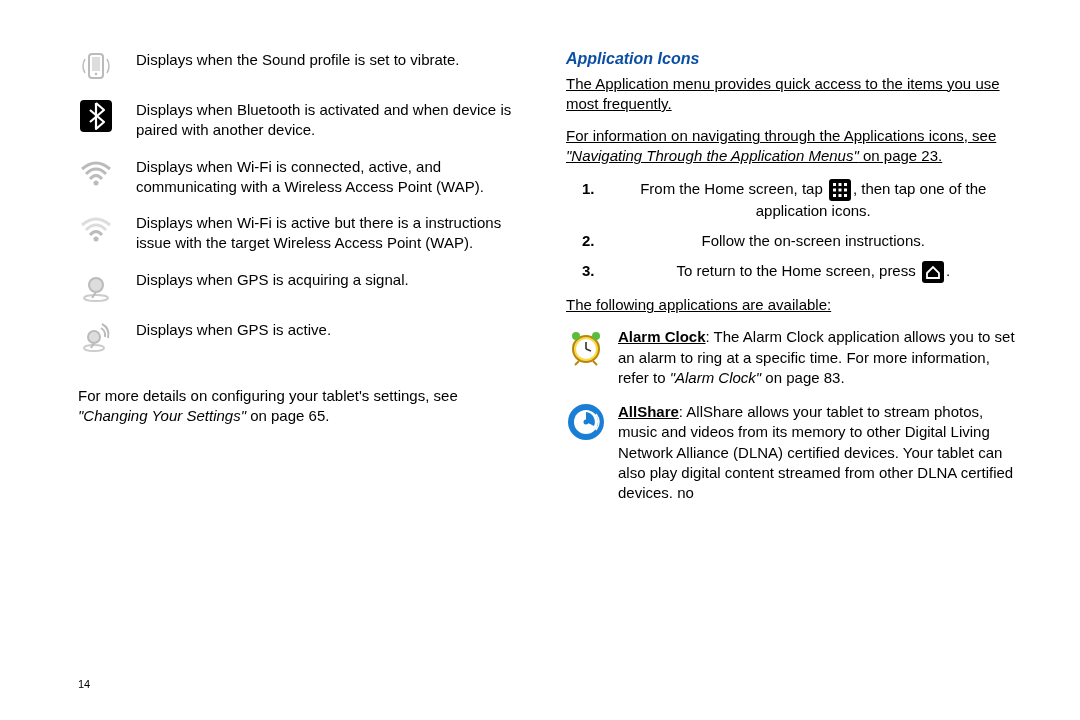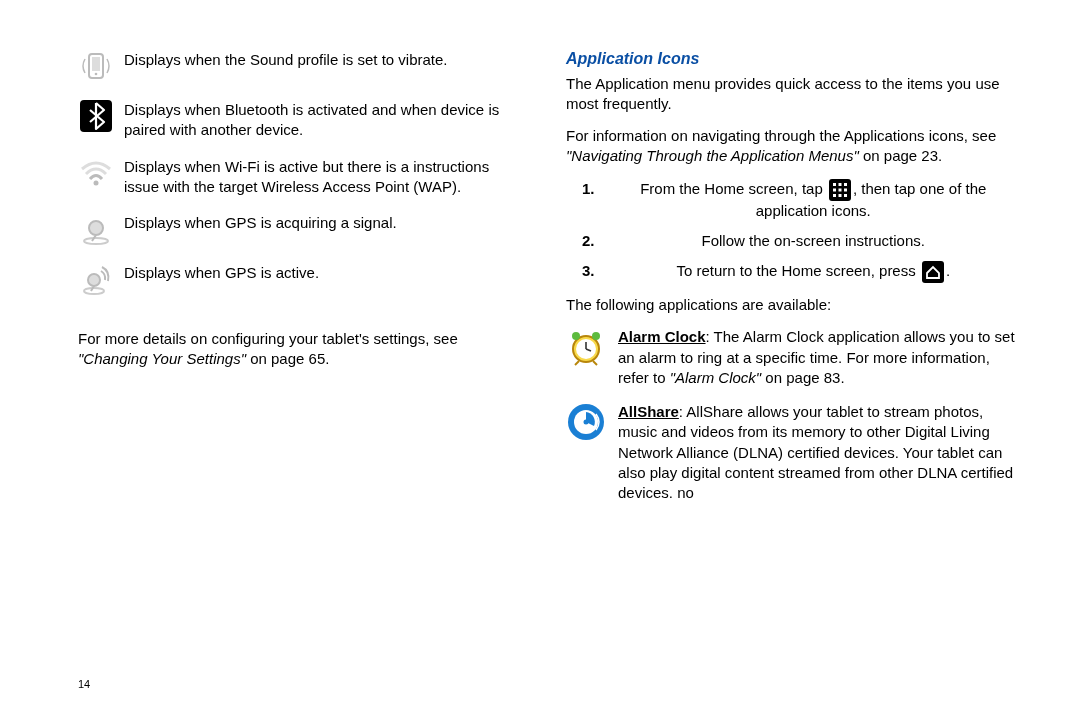--- a/index.html
+++ b/index.html
@@ -11,38 +11,38 @@
       line-height: 1.35;
       color: #000;
       background: #fff;
       padding: 48px 60px 20px 78px;
       display: flex;
       gap: 48px;
     }
     .col { flex: 1; }
     .col-left { flex: 0 0 440px; }
     .col-right { flex: 0 0 454px; }
-    .icon-row { display: flex; align-items: flex-start; gap: 10px; margin-bottom: 14px; }
+    .icon-row { display: flex; align-items: flex-start; gap: 22px; margin-bottom: 14px; }
     .icon-box {
       width: 36px; height: 36px; flex: 0 0 36px;
       display: flex; align-items: center; justify-content: center;
       border-radius: 4px;
     }
     .icon-box svg { width: 100%; height: 100%; }
     .icon-text { flex: 1; padding-top: 2px; }
     .footer-text { margin-top: 32px; }
     .italic { font-style: italic; }
     .section-title {
       color: #0a4fa4;
       font-weight: bold;
       font-style: italic;
       margin-bottom: 4px;
       font-size: 16px;
     }
-    .para { margin-bottom: 12px; }
+    .para { margin-bottom: 12px; text-decoration: underline; }
     .step-list { list-style: none; margin: 8px 0 12px 0; }
     .step-item { display: flex; gap: 12px; margin-bottom: 10px; align-items: flex-start; }
     .step-num { font-weight: bold; flex: 0 0 22px; padding-left: 16px; }
     .step-body { flex: 1; text-align: center; }
     .inline-icon {
       display: inline-flex;
       vertical-align: middle;
       width: 22px; height: 22px;
       margin: 0 2px;
       align-items: center; justify-content: center;
@@ -78,20 +78,31 @@
   <div class="icon-row">
     <div class="icon-box">
       <svg viewBox="0 0 36 36">
           <rect x="2" y="2" width="32" height="32" rx="4" fill="#000"></rect>
           <path d="M18 5 L18 31 L26 24 L12 12 M18 5 L26 12 L12 24" fill="none" stroke="#fff" stroke-width="2.2" stroke-linejoin="round"></path>
         </svg>
     </div>
     <div class="icon-text">Displays when Bluetooth is activated and when device is paired with another device.</div>
   </div>
 
+  <div class="icon-row">
+    <div class="icon-box">
+      <svg viewBox="0 0 36 36">
+          <path d="M4 14 Q18 2 32 14" fill="none" stroke="#bbb" stroke-width="3"></path>
+          <path d="M8 19 Q18 9 28 19" fill="none" stroke="#bbb" stroke-width="3"></path>
+          <path d="M12 24 Q18 17 24 24" fill="none" stroke="#bbb" stroke-width="3"></path>
+          <circle cx="18" cy="28" r="2.5" fill="#bbb"></circle>
+        </svg>
+    </div>
+    <div class="icon-text">Displays when Wi-Fi is connected, active, and communicating with a Wireless Access Point (WAP).</div>
+  </div>
 
   <div class="icon-row">
     <div class="icon-box">
       <svg viewBox="0 0 36 36">
           <path d="M4 14 Q18 2 32 14" fill="none" stroke="#ddd" stroke-width="3"></path>
           <path d="M8 19 Q18 9 28 19" fill="none" stroke="#ddd" stroke-width="3"></path>
           <path d="M12 24 Q18 17 24 24" fill="none" stroke="#bbb" stroke-width="3"></path>
           <circle cx="18" cy="28" r="2.5" fill="#bbb"></circle>
         </svg>
     </div>

